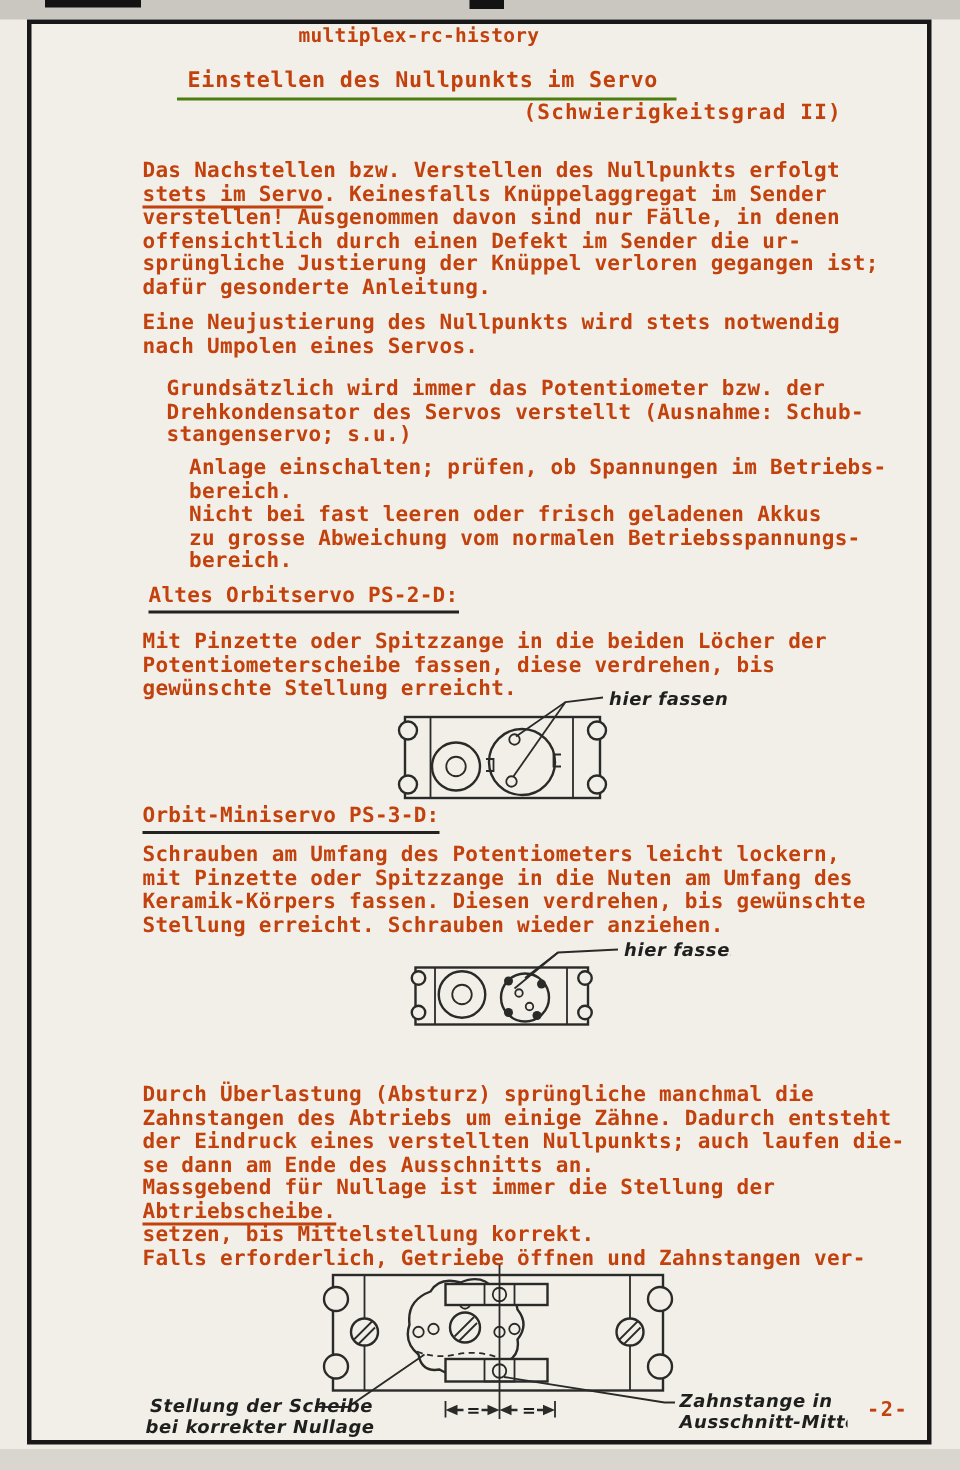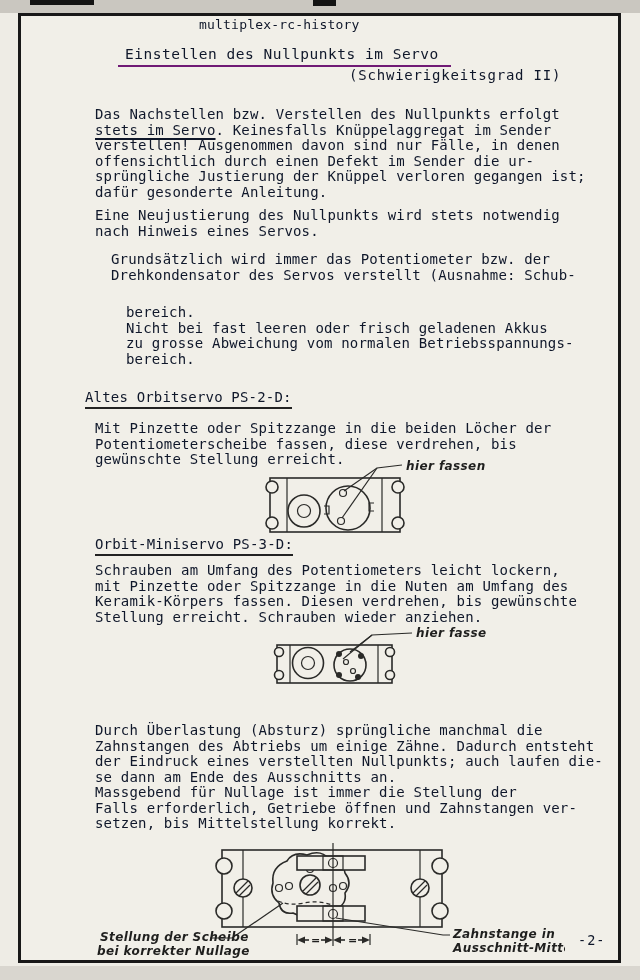--- a/index.html
+++ b/index.html
@@ -2,25 +2,25 @@
 <html><head>
 <meta charset="utf-8">
 <style>
   html,body{margin:0;padding:0;}
   body{background:#e4e1da; font-family:"DejaVu Sans Mono", monospace;}
   .page{position:relative; width:640px; height:980px; background:#eeece5; overflow:hidden; color:#222;}
   .scan-top{position:absolute; left:0; top:0; width:640px; height:13px; background:#cac7c0;}
   .scan-bottom{position:absolute; left:0; top:966px; width:640px; height:14px; background:#d9d6cf;}
   .scan-mark{position:absolute; background:#131313;}
   .frame{position:absolute; left:18px; top:13px; width:603px; height:950px; border:3px solid #181818; box-sizing:border-box; background:#f1efe8;}
-  .mono{font-family:"DejaVu Sans Mono", monospace; font-weight:normal; color:#0f172a;}
+  .mono{font-family:"DejaVu Sans Mono", monospace; font-weight:bold; color:#c2410c;}
   .abs{position:absolute;}
   .brand{font-size:13px; letter-spacing:0.2px;}
   .doc-title{font-size:14.5px; letter-spacing:0.5px;}
-  .doc-title .hu{border-bottom:2px solid #701a75; padding:0 12px 3px 7px;}
+  .doc-title .hu{border-bottom:2px solid #4d7c0f; padding:0 12px 3px 7px;}
   .subtitle{font-size:14px; letter-spacing:0.8px;}
   .tblock{font-size:14px; letter-spacing:0.18px;margin-top:11px;}
   .tblock .tline{height:15.5px; line-height:15.5px; white-space:pre;}
   .useg{text-decoration:underline; text-decoration-thickness:1.6px; text-underline-offset:3px;}
   .heading{font-size:14px; letter-spacing:0.18px;}
   .heading .hu{border-bottom:2px solid #222; padding-bottom:2px;}
   .pagenum{font-size:13.5px; letter-spacing:1px;}
   svg{display:block;}
   svg .ln{stroke:#2a2a28; stroke-width:1.6; fill:none;}
   svg .thin{stroke:#2a2a28; stroke-width:1.2; fill:none;}
@@ -49,34 +49,36 @@
   <div class="abs mono tblock" style="left:95px; top:96px;">
       <div class="tline"><span>Das Nachstellen bzw. Verstellen des Nullpunkts erfolgt</span></div>
       <div class="tline"><span class="useg">stets im Servo</span><span>. Keinesfalls Knüppelaggregat im Sender</span></div>
       <div class="tline"><span>verstellen! Ausgenommen davon sind nur Fälle, in denen</span></div>
       <div class="tline"><span>offensichtlich durch einen Defekt im Sender die ur-</span></div>
       <div class="tline"><span>sprüngliche Justierung der Knüppel verloren gegangen ist;</span></div>
       <div class="tline"><span>dafür gesonderte Anleitung.</span></div>
     </div>
   <div class="abs mono tblock" style="left:95px; top:197px;">
       <div class="tline"><span>Eine Neujustierung des Nullpunkts wird stets notwendig</span></div>
-      <div class="tline"><span>nach Hinweis eines Servos.</span></div>
+      <div class="tline"><span>nach Umpolen eines Servos.</span></div>
     </div>
   <div class="abs mono tblock" style="left:111px; top:241px;">
       <div class="tline"><span>Grundsätzlich wird immer das Potentiometer bzw. der</span></div>
       <div class="tline"><span>Drehkondensator des Servos verstellt (Ausnahme: Schub-</span></div>
+      <div class="tline"><span>stangenservo; s.u.)</span></div>
     </div>
   <div class="abs mono tblock" style="left:126px; top:294px;">
+      <div class="tline"><span>Anlage einschalten; prüfen, ob Spannungen im Betriebs-</span></div>
       <div class="tline"><span>bereich.</span></div>
       <div class="tline"><span>Nicht bei fast leeren oder frisch geladenen Akkus</span></div>
       <div class="tline"><span>zu grosse Abweichung vom normalen Betriebsspannungs-</span></div>
       <div class="tline"><span>bereich.</span></div>
     </div>
 
-  <div class="abs mono heading" style="left:85px; top:389px;">
+  <div class="abs mono heading" style="left:99px; top:389px;">
     <span class="hu">Altes Orbitservo PS-2-D:</span>
   </div>
   <div class="abs mono tblock" style="left:95px; top:410px;">
       <div class="tline"><span>Mit Pinzette oder Spitzzange in die beiden Löcher der</span></div>
       <div class="tline"><span>Potentiometerscheibe fassen, diese verdrehen, bis</span></div>
       <div class="tline"><span>gewünschte Stellung erreicht.</span></div>
     </div>
 
   <svg class="abs" style="left:250px; top:450px;" width="235" height="95" viewBox="0 0 235 95">
     <rect x="20" y="28" width="130" height="54" class="ln"></rect>
@@ -145,22 +147,23 @@
     </g>
     <text x="154" y="24" class="cap" font-size="12">hier fassen</text>
   </svg>
 
   <div class="abs mono tblock" style="left:95px; top:712px;">
       <div class="tline"><span>Durch Überlastung (Absturz) sprüngliche manchmal die</span></div>
       <div class="tline"><span>Zahnstangen des Abtriebs um einige Zähne. Dadurch entsteht</span></div>
       <div class="tline"><span>der Eindruck eines verstellten Nullpunkts; auch laufen die-</span></div>
       <div class="tline"><span>se dann am Ende des Ausschnitts an.</span></div>
       <div class="tline"><span>Massgebend für Nullage ist immer die Stellung der</span></div>
+      <div class="tline"><span class="useg">Abtriebscheibe.</span></div>
+      <div class="tline"><span>setzen, bis Mittelstellung korrekt.</span></div>
       <div class="tline"><span>Falls erforderlich, Getriebe öffnen und Zahnstangen ver-</span></div>
-      <div class="tline"><span>setzen, bis Mittelstellung korrekt.</span></div>
     </div>
 
   <svg class="abs" style="left:95px; top:843px;" width="470" height="120" viewBox="0 0 470 120">
     <rect x="127" y="7" width="220" height="77" class="ln"></rect>
     <line x1="148" y1="7" x2="148" y2="84" class="thin"></line>
     <line x1="325" y1="7" x2="325" y2="84" class="thin"></line>
     <g>
       <circle cx="129" cy="23" r="8" class="paperfill ln"></circle>
         <circle cx="129" cy="68" r="8" class="paperfill ln"></circle>
       <circle cx="345" cy="23" r="8" class="paperfill ln"></circle>

